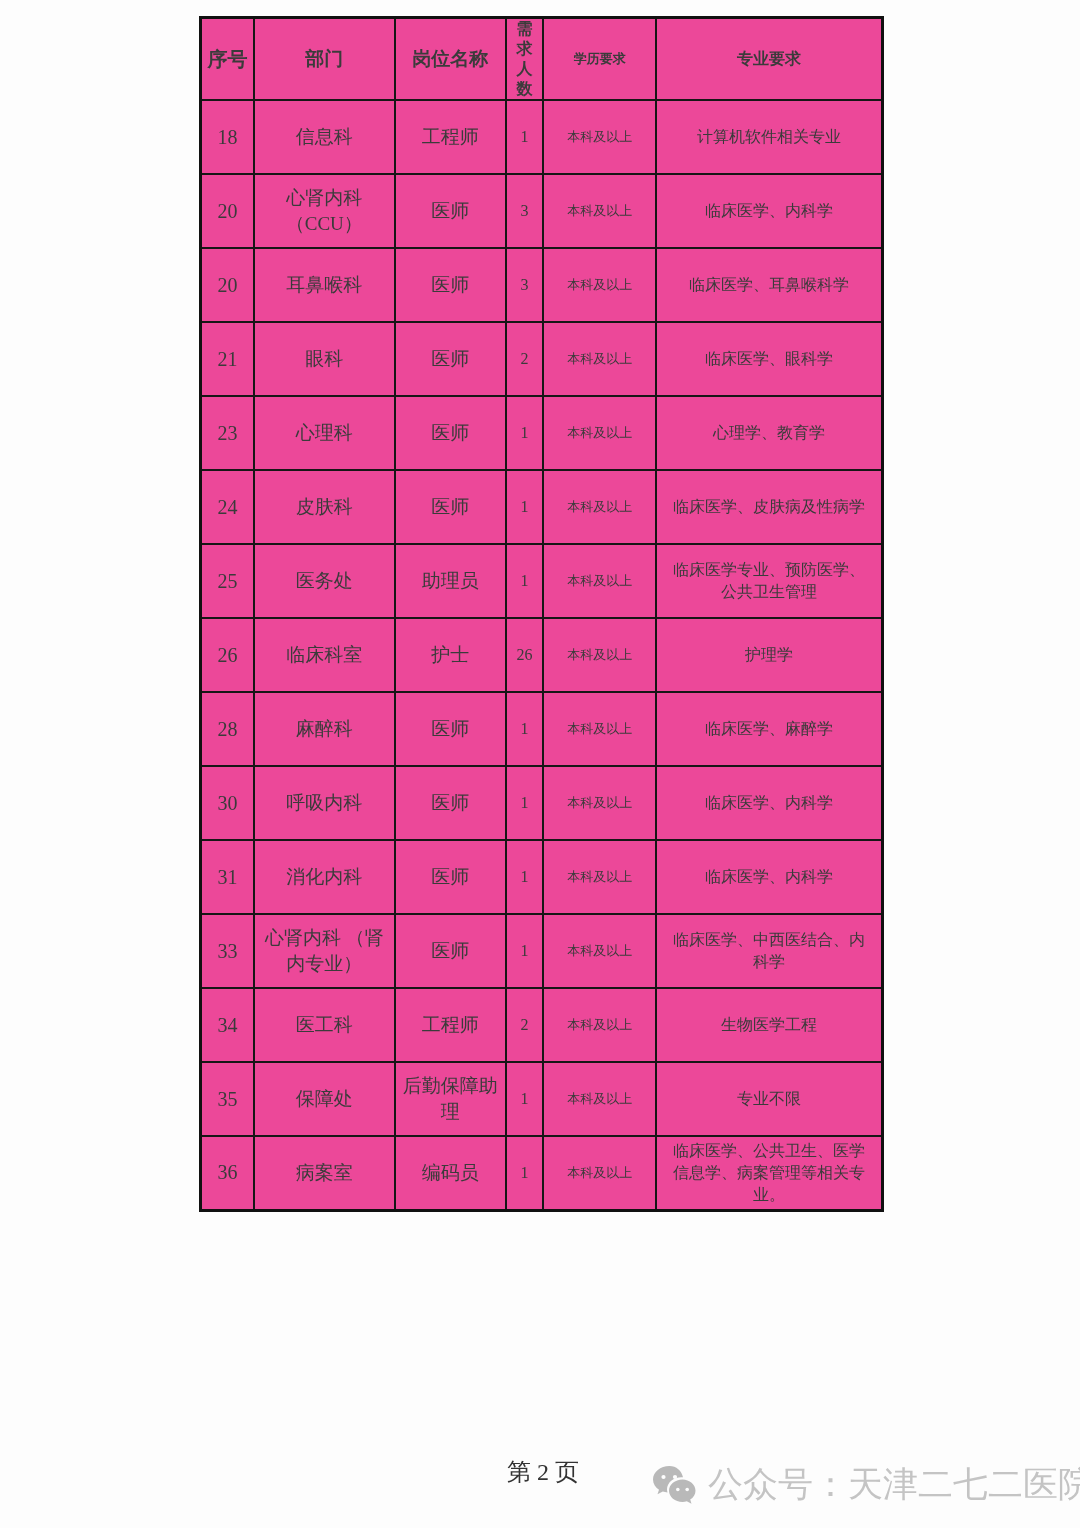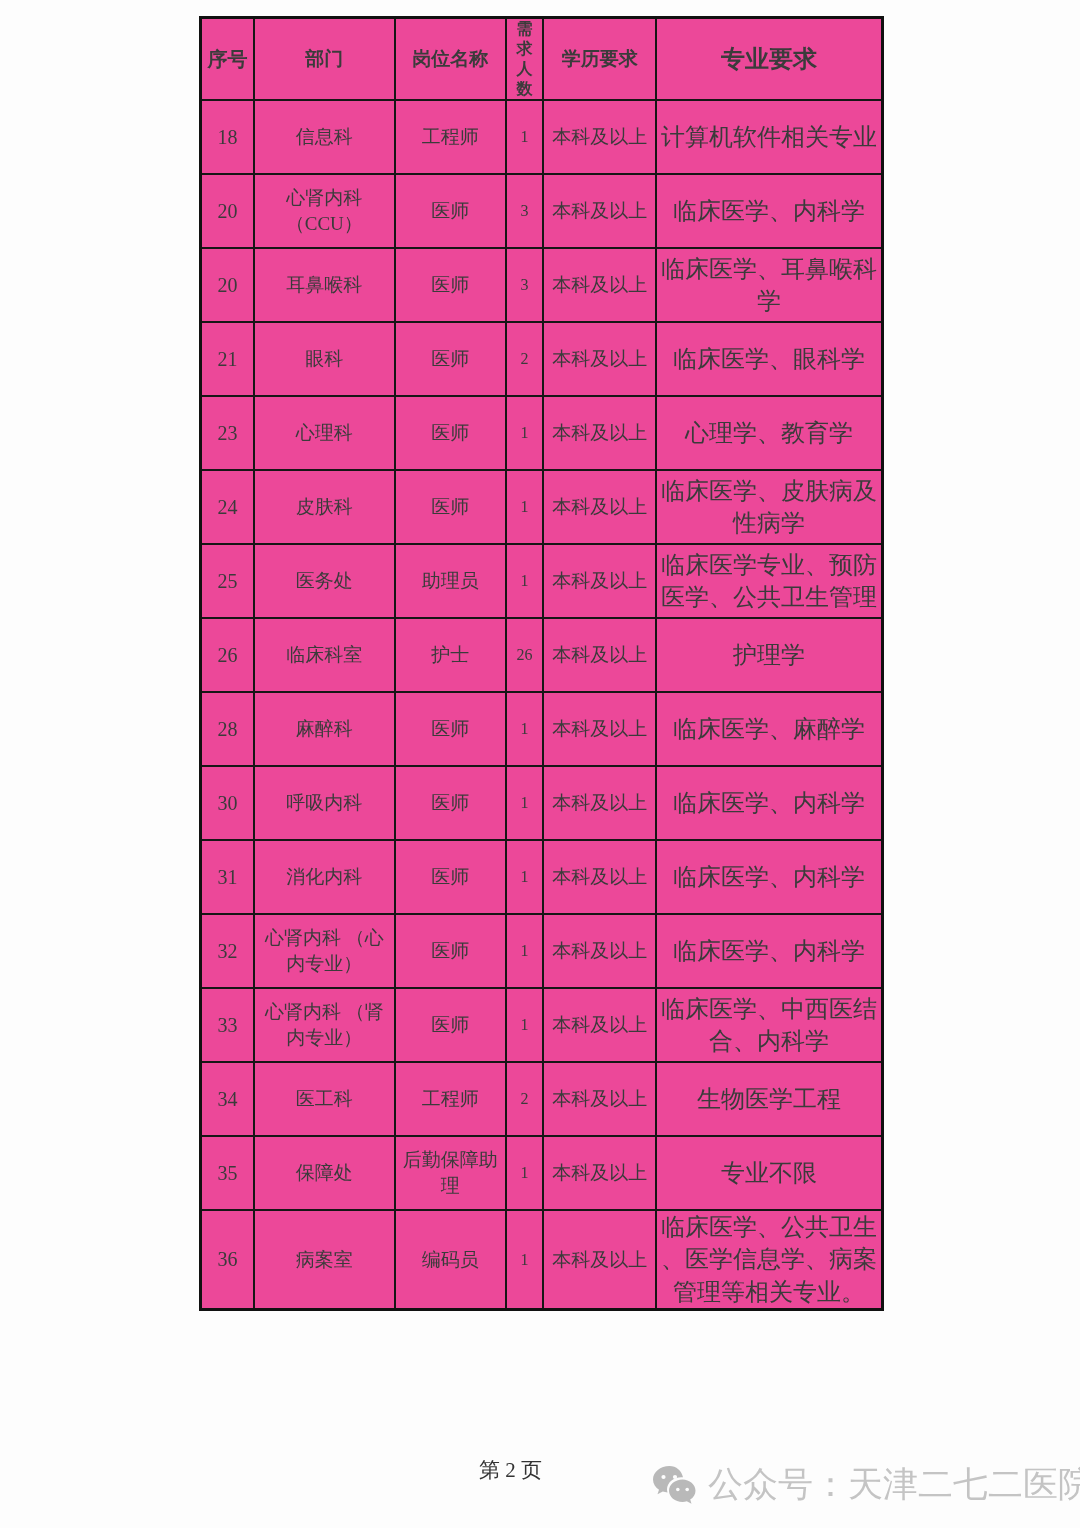--- a/index.html
+++ b/index.html
@@ -34,28 +34,28 @@
     color: #1c1c1c;
     line-height: 1.25;
     padding: 0 3px;
   }
   tbody td { height: 74px; }
 
   .c-no        { width: 50px;  font-size: 20px; }
   .c-department{ width: 132px; font-size: 19px; padding: 0 2px; line-height: 1.35; }
   .c-position  { width: 104px; font-size: 19px; padding: 0 2px; }
   .c-count     { width: 35px;  font-size: 16px; }
-  .c-education { width: 106px; font-size: 19px; white-space: nowrap; padding: 0 2px; }
-  .c-major     { width: 212px; font-size: 24px; padding: 0 1px; line-height: 1.35;
+  .c-education { width: 106px; font-size: 13px; white-space: nowrap; padding: 0 2px; }
+  .c-major     { width: 212px; font-size: 16px; padding: 0 13px; line-height: 1.35;
                  word-break: break-all; line-break: anywhere; }
 
   .page-number {
     position: absolute;
-    left: 479px; top: 1456px;
-    font-size: 21px;
+    left: 507px; top: 1456px;
+    font-size: 24px;
     color: #333;
     z-index: 4;
     white-space: nowrap;
   }
 
   .watermark {
     position: absolute;
     left: 652px; top: 1461px;
     display: flex;
     align-items: center;
@@ -178,28 +178,20 @@
         </tr>
         <tr>
           <td class="c-no">31</td>
           <td class="c-department">消化内科</td>
           <td class="c-position">医师</td>
           <td class="c-count">1</td>
           <td class="c-education">本科及以上</td>
           <td class="c-major">临床医学、内科学</td>
         </tr>
         <tr>
-          <td class="c-no">32</td>
-          <td class="c-department">心肾内科 （心内专业）</td>
-          <td class="c-position">医师</td>
-          <td class="c-count">1</td>
-          <td class="c-education">本科及以上</td>
-          <td class="c-major">临床医学、内科学</td>
-        </tr>
-        <tr>
           <td class="c-no">33</td>
           <td class="c-department">心肾内科 （肾内专业）</td>
           <td class="c-position">医师</td>
           <td class="c-count">1</td>
           <td class="c-education">本科及以上</td>
           <td class="c-major">临床医学、中西医结合、内科学</td>
         </tr>
         <tr>
           <td class="c-no">34</td>
           <td class="c-department">医工科</td>

